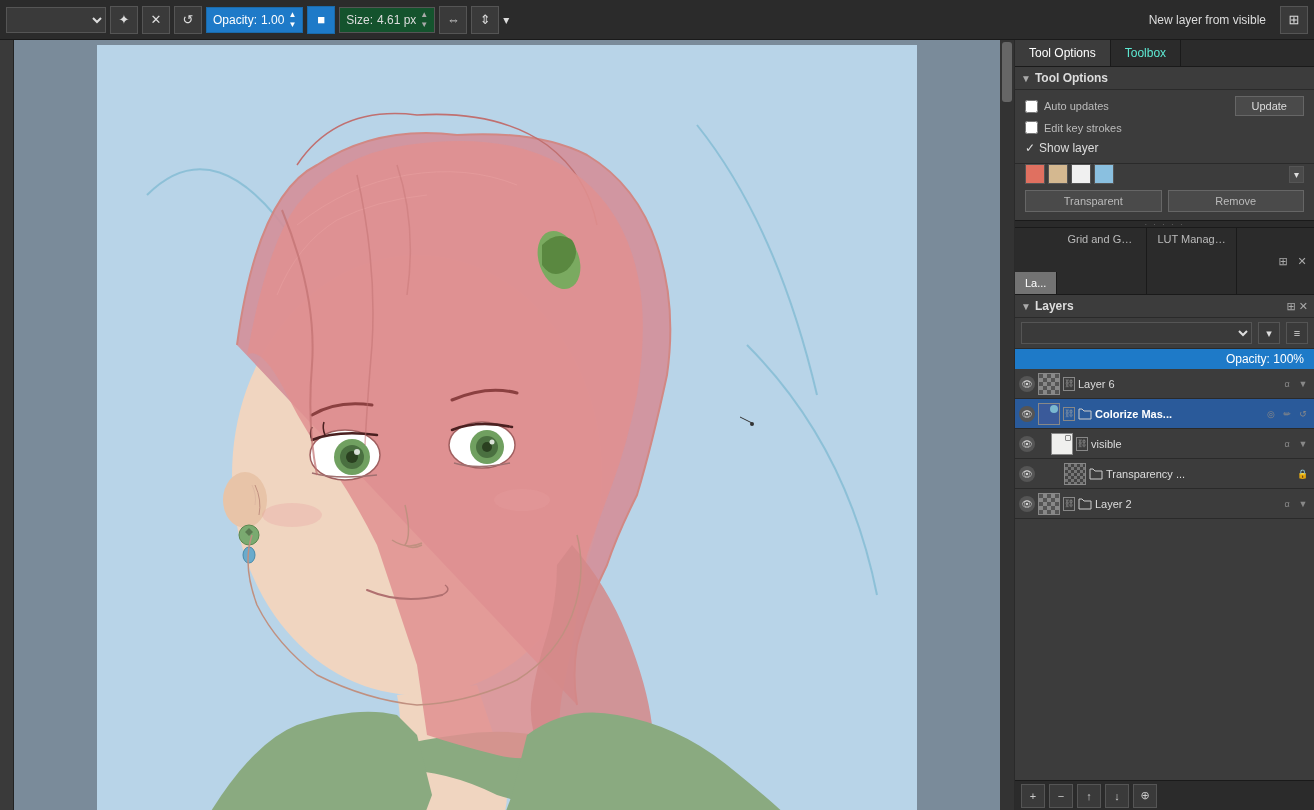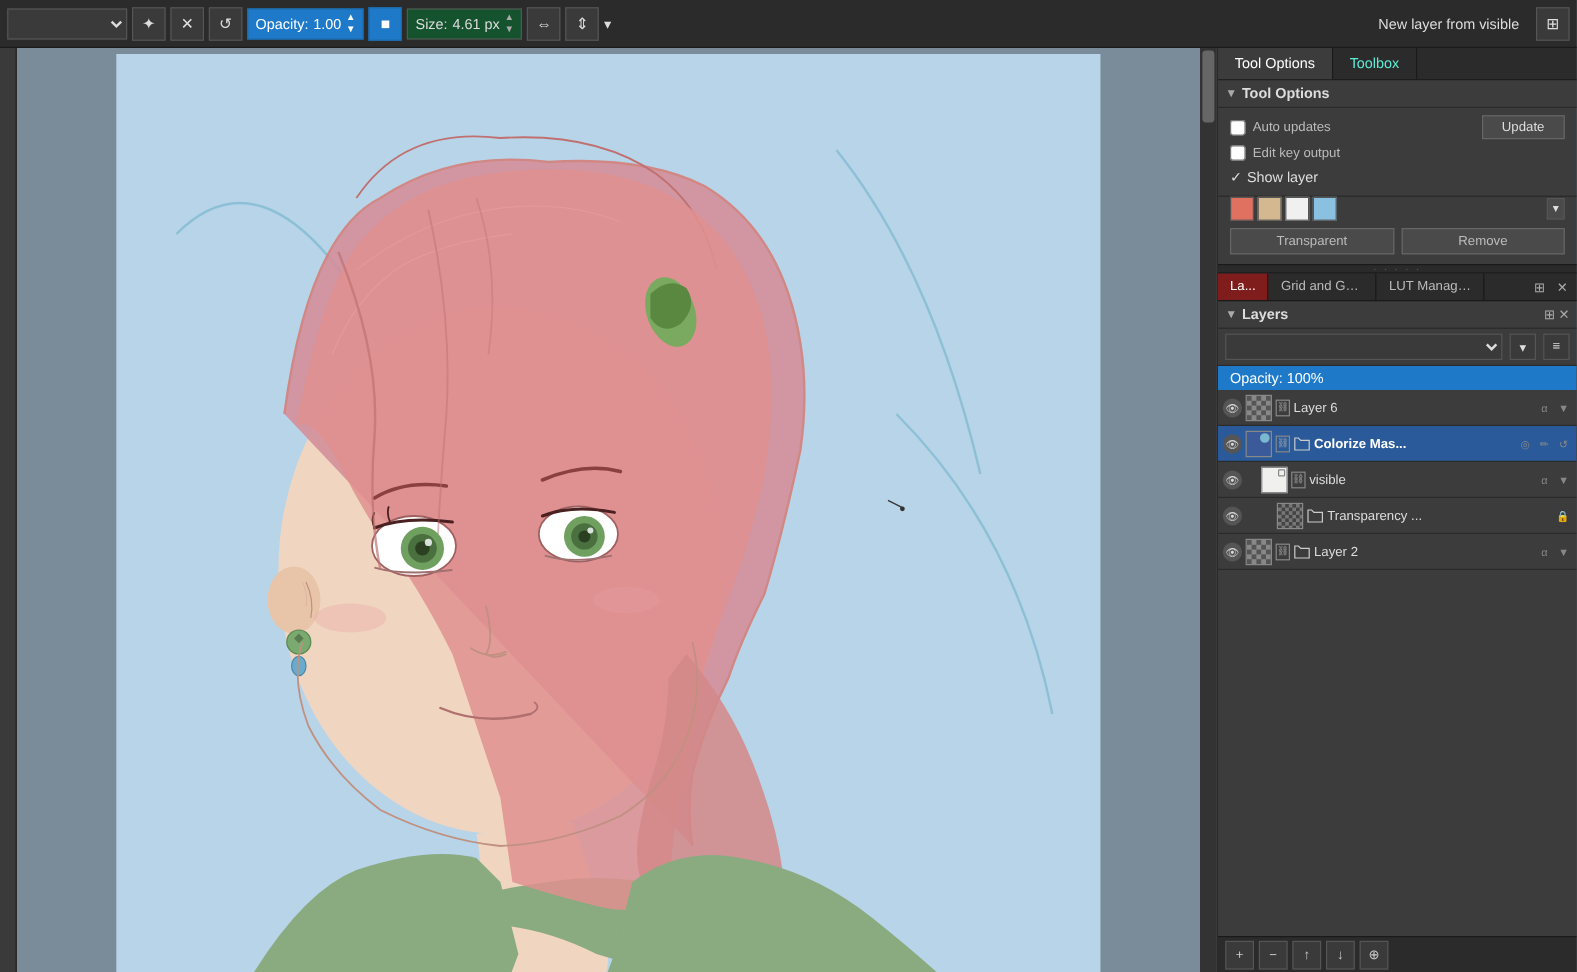--- a/index.html
+++ b/index.html
@@ -312,22 +312,23 @@
       font-size: 11px;
       color: #bbb;
       cursor: pointer;
       border-right: 1px solid #1a1a1a;
       white-space: nowrap;
       overflow: hidden;
       text-overflow: ellipsis;
       max-width: 90px;
     }
     .layers-tab.active {
-      background: #7f1d1d;
+      background: #737373;
       color: #fff;
+      margin-top: 44px;
     }
     .layers-tab-actions {
       margin-left: auto;
       display: flex;
       align-items: center;
       padding: 0 4px;
       gap: 3px;
     }
     .layers-tab-action-btn {
       width: 16px;
@@ -370,21 +371,21 @@
       border: 1px solid #555;
       color: #ddd;
       font-size: 11px;
       cursor: pointer;
     }
     .opacity-row {
       background: #1e7ac8;
       padding: 3px 10px;
       font-size: 12px;
       color: #fff;
-      text-align: left;
+      text-align: right;
       flex-shrink: 0;
     }
 
     
     .layers-list {
       flex: 1;
       overflow-y: auto;
       background: #3c3c3c;
     }
     .layer-item {
@@ -650,21 +651,21 @@
     <div class="tool-options-content">
 
       <div class="option-row">
         <input type="checkbox" id="auto-updates" style="">
         <label for="auto-updates">Auto updates</label>
         <button class="update-btn">Update</button>
       </div>
 
       <div class="option-row">
         <input type="checkbox" id="edit-ks" style="">
-        <label for="edit-ks">Edit key output</label>
+        <label for="edit-ks">Edit key strokes</label>
       </div>
 
       <div class="show-output-row">
         <span class="checkmark">✓</span>
         <span>Show layer</span>
       </div>
     </div>
 
     <div class="color-row">
       <div class="color-swatch" style="background:#e07060;"></div>

